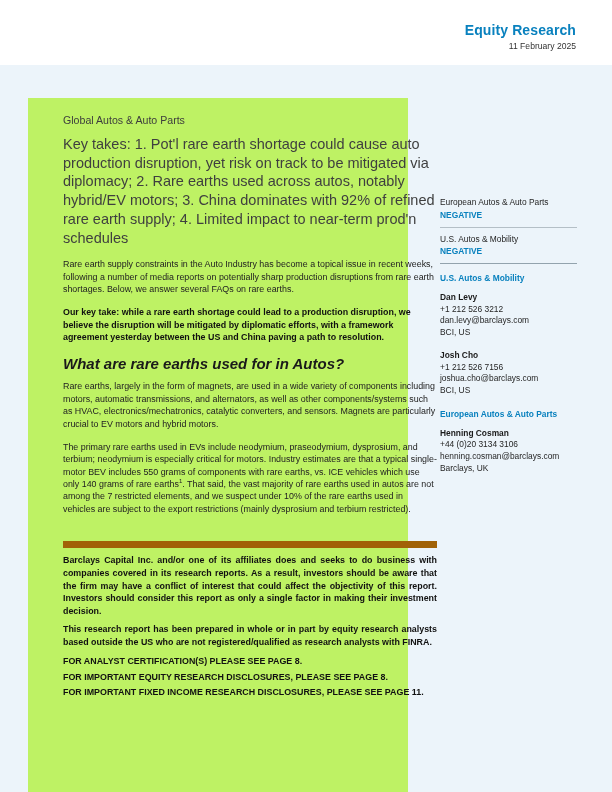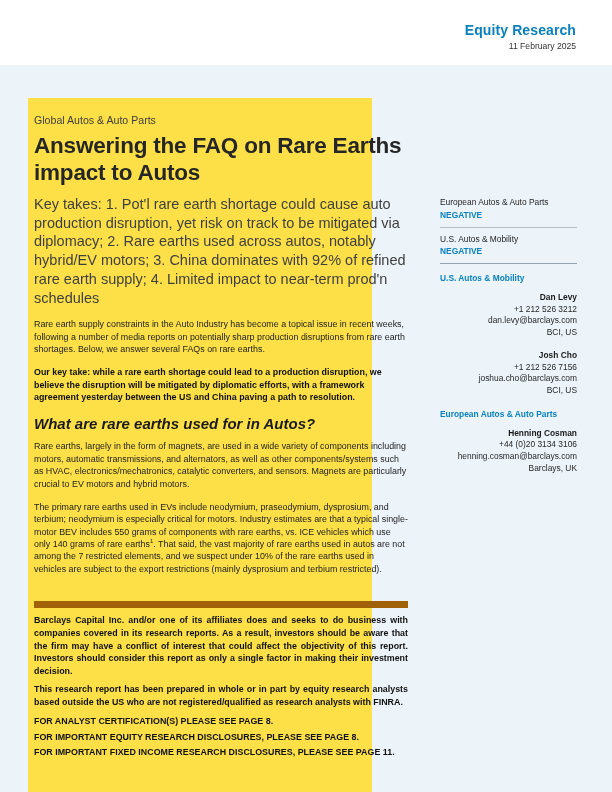--- a/index.html
+++ b/index.html
@@ -11,22 +11,22 @@
   }
   .blue-bg { position:absolute; left:0; top:65px; right:0; bottom:0; background:#ecf4fa; }
 
   
   .header { position:absolute; top:22px; right:36px; text-align:right; z-index:3; }
   .brand { font-size:14px; font-weight:bold; color:#0981be; letter-spacing:0.1px; }
   .date  { font-size:8.6px; color:#333; margin-top:3px; }
 
   
   .card {
-    position:absolute; left:28px; top:98px; width:344px; height:694px;
-    background:#fde047; box-sizing:border-box; padding:16px 12px 0 6px; z-index:2;
+    position:absolute; left:28px; top:98px; width:380px; height:694px;
+    background:#bef264; box-sizing:border-box; padding:16px 12px 0 35px; z-index:2;
   }
   .eyebrow { font-size:10.6px; color:#3d3d3d; }
   .title {
     font-size:22.5px; font-weight:bold; color:#262626;
     line-height:1.2; margin-top:6px; letter-spacing:-0.2px; width:372px;
   }
   .subtitle {
     font-size:14.5px; color:#3f3f3f; line-height:1.29; margin-top:9px; width:378px;
   }
   .survey { font-size:8.7px; line-height:1.32; margin-top:13px; width:368px; }
@@ -45,41 +45,40 @@
   }
   .notice { font-size:8.9px; font-weight:bold; color:#111; line-height:1.55; margin-top:2px; }
 
   
   .sidebar { position:absolute; left:440px; top:196px; width:137px; z-index:3; font-size:8.4px; line-height:1.4; }
   .rating-block { padding:1px 0 5px 0; border-bottom:1px solid #b4bfc6; margin-bottom:5px; }
   .rating-block.last { border-bottom:1px solid #93a3ad; margin-bottom:9px; }
   .rating-sector { color:#262626; }
   .rating-value { color:#0981be; font-weight:bold; margin-top:1px; }
   .team-heading { color:#0981be; font-weight:bold; margin-top:8px; }
-  .analyst { margin-top:7px;text-align:right; }
+  .analyst { margin-top:7px; }
   .analyst .name { font-weight:bold; color:#1a1a1a; }
   .analyst .phone, .analyst .entity { color:#262626; }
   .analyst .email { color:#262626; text-decoration:none; display:block; cursor:pointer; }
   .team { margin-bottom:6px; }
 </style>
 </head>
 <body>
 
 <div class="page">
 
   <div class="blue-bg"></div>
 
   <div class="header">
     <div class="brand">Equity Research</div>
     <div class="date">11 February 2025</div>
   </div>
 
   <div class="card">
     <div class="eyebrow">Global Autos &amp; Auto Parts</div>
-    <div class="title">Answering the FAQ on Rare Earths impact to Autos</div>
     <div class="subtitle">Key takes: 1. Pot'l rare earth shortage could cause auto production disruption, yet risk on track to be mitigated via diplomacy; 2. Rare earths used across autos, notably hybrid/EV motors; 3. China dominates with 92% of refined rare earth supply; 4. Limited impact to near-term prod'n schedules</div>
 
 
     <div class="bodytext">Rare earth supply constraints in the Auto Industry has become a topical issue in recent weeks, following a number of media reports on potentially sharp production disruptions from rare earth shortages. Below, we answer several FAQs on rare earths.</div>
     <div class="bodytext bold">Our key take: while a rare earth shortage could lead to a production disruption, we believe the disruption will be mitigated by diplomatic efforts, with a framework agreement yesterday between the US and China paving a path to resolution.</div>
     <div class="qhead">What are rare earths used for in Autos?</div>
     <div class="bodytext" style="margin-top:8px;">Rare earths, largely in the form of magnets, are used in a wide variety of components including motors, automatic transmissions, and alternators, as well as other components/systems such as HVAC, electronics/mechatronics, catalytic converters, and sensors. Magnets are particularly crucial to EV motors and hybrid motors.</div>
     <div class="bodytext">
       <span>The primary rare earths used in EVs include neodymium, praseodymium, dysprosium, and terbium; neodymium is especially critical for motors. Industry estimates are that a typical single-motor BEV includes 550 grams of components with rare earths, vs. ICE vehicles which use only 140 grams of rare earths</span><sup class="fnref">1</sup><span>. That said, the vast majority of rare earths used in autos are not among the 7 restricted elements, and we suspect under 10% of the rare earths used in vehicles are subject to the export restrictions (mainly dysprosium and terbium restricted).</span>
     </div>

